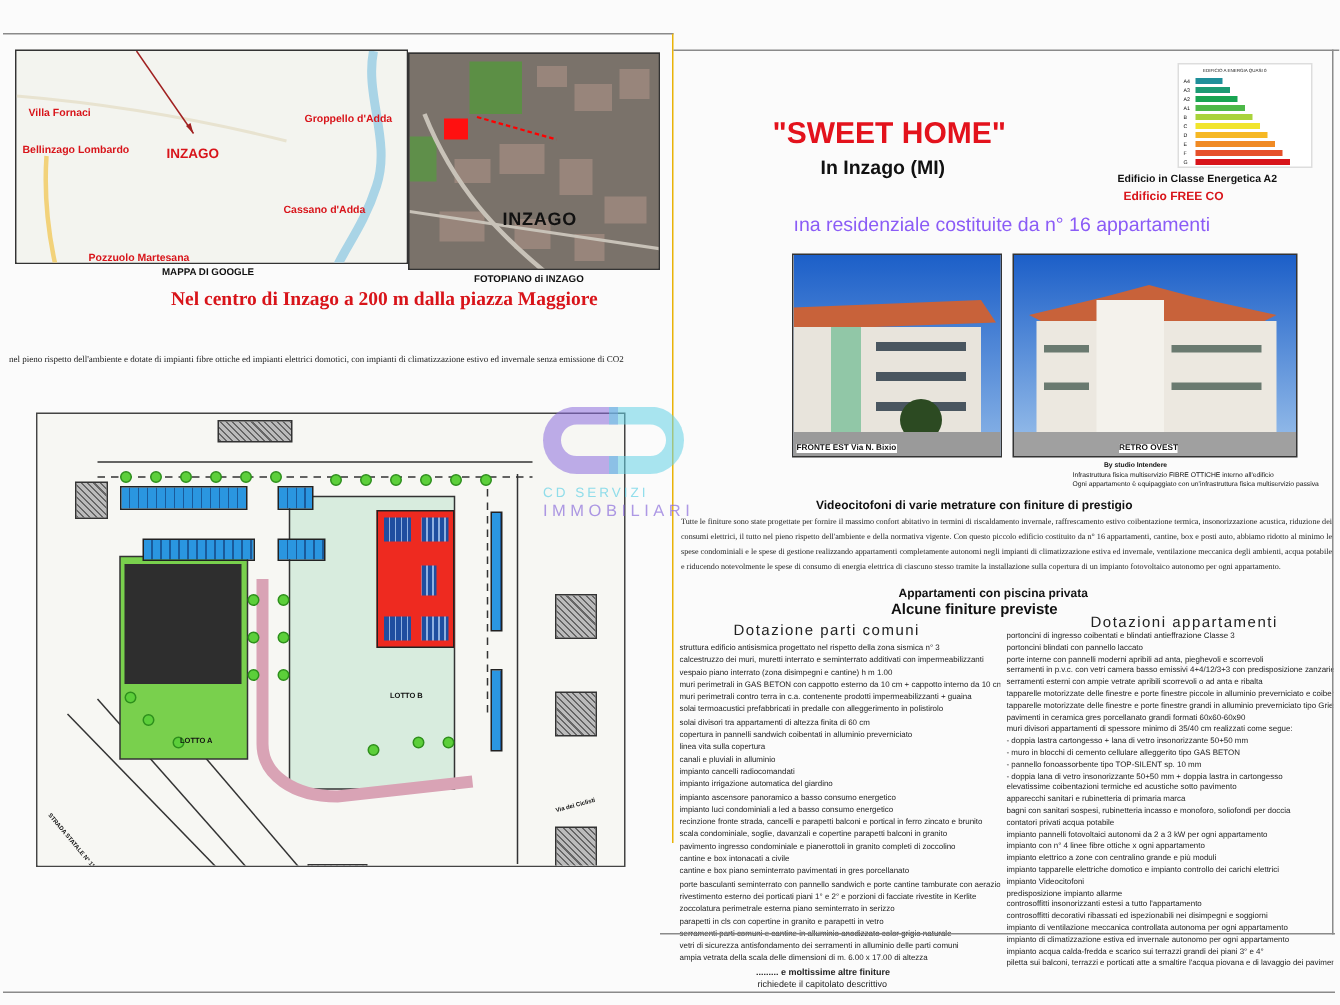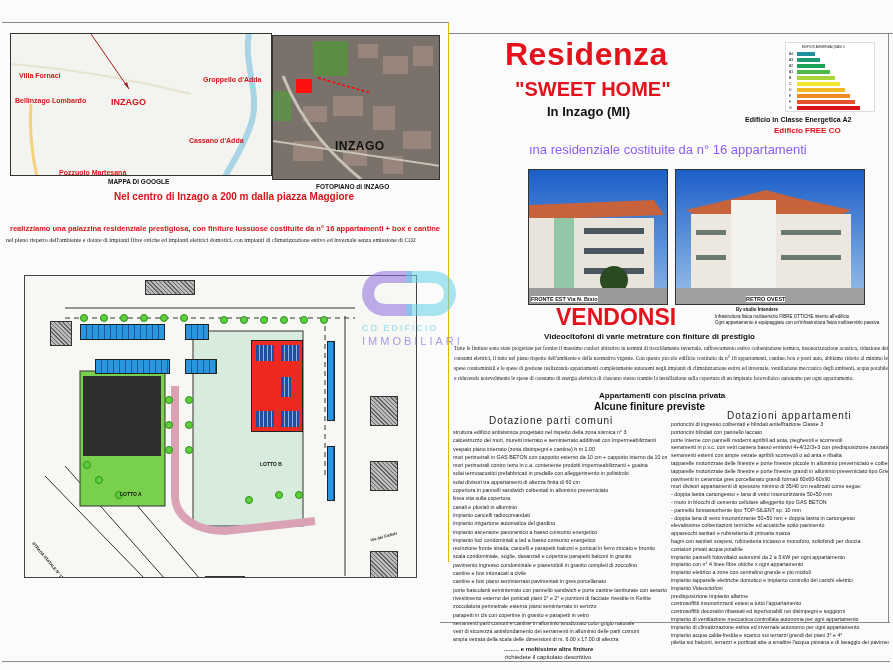--- a/index.html
+++ b/index.html
@@ -6,21 +6,21 @@
   html, body { width: 893px; height: 670px; overflow: hidden; background: #fbfbfb; }
   body { position: relative; font-family: "Liberation Sans", sans-serif; color: #111; }
   .abs { position: absolute; }
 
   
   #left-panel { left: 2px; top: 22px; width: 447px; height: 540px; border-right: 1px solid #eab308; border-top: 1px solid #8a8a8a; }
   #map-box { left: 8px; top: 10px; width: 262px; height: 143px; border: 1px solid #333; background: #f2f3ee; overflow: hidden; }
   #photo-box { left: 270px; top: 12px; width: 168px; height: 145px; border: 1px solid #333; background: #6f6a64; overflow: hidden; }
   .map-label { position: absolute; font-size: 7px; font-weight: bold; color: #d8141a; white-space: nowrap; }
   .caption { position: absolute; font-size: 6.5px; font-weight: bold; color: #111; white-space: nowrap; }
-  .red-sub { position: absolute; font-size: 10px; font-weight: bold; color: #d8141a; white-space: nowrap; }
+  .red-sub { position: absolute; font-size: 13px; font-weight: bold; color: #d8141a; white-space: nowrap; font-family: Liberation Serif, serif; }
   .intro-red { position: absolute; left: 8px; top: 201px; font-size: 7.5px; font-weight: bold; color: #d8141a; white-space: nowrap; }
   .intro-black { position: absolute; left: 4px; top: 214px; font-size: 6px; color: #222; white-space: nowrap; font-family: "Liberation Serif", serif; }
 
   #plan-box { left: 22px; top: 252px; width: 393px; height: 303px; border: 1px solid #444; background: #f6f6f2; overflow: hidden; }
 
   
   #right-panel { left: 449px; top: 33px; width: 444px; height: 523px; border-top: 1px solid #8a8a8a; }
   .title-residenza { position: absolute; left: 56px; top: 2px; font-size: 32px; font-weight: bold; color: #e3121c; letter-spacing: 0.5px; }
   .title-sweet { position: absolute; left: 66px; top: 44px; font-size: 20px; font-weight: bold; color: #e3121c; }
   .title-loc { position: absolute; left: 98px; top: 70px; font-size: 13px; font-weight: bold; color: #111; }
@@ -98,21 +98,20 @@
       <path d="M0 105 L 168 130" stroke="#c8c2b8" stroke-width="2"></path>
       <line x1="45" y1="42" x2="98" y2="57" stroke="#ff0000" stroke-width="1.5" stroke-dasharray="3,2"></line>
       <rect x="23" y="43" width="16" height="14" fill="#ff1010"></rect>
     </svg>
     <span class="abs" style="left:62px;top:103px;font-size:12px;font-weight:bold;color:#111;letter-spacing:0.5px;">INZAGO</span>
   </div>
   <span class="caption" style="left:314px;top:160px;">FOTOPIANO di INZAGO</span>
 
   <span class="red-sub" style="left:112px;top:168px;">Nel centro di Inzago a 200 m dalla piazza Maggiore</span>
 
-  <span class="intro-red">realizziamo una palazzina residenziale prestigiosa, con finiture lussuose costituite da n° 16 appartamenti + box e cantine</span>
   <span class="intro-black">nel pieno rispetto dell'ambiente e dotate di impianti fibre ottiche ed impianti elettrici domotici, con impianti di climatizzazione estivo ed invernale senza emissione di CO2</span>
 
   <div id="plan-box" class="abs">
     <svg width="393" height="303" style="position:absolute;left:0;top:0">
       <rect width="393" height="303" fill="#f7f7f3"></rect>
 
       <line x1="40" y1="32" x2="330" y2="32" stroke="#333" stroke-width="1"></line>
       <line x1="40" y1="42" x2="330" y2="42" stroke="#333" stroke-width="1" stroke-dasharray="5,4"></line>
       <line x1="300" y1="50" x2="300" y2="200" stroke="#333" stroke-width="1" stroke-dasharray="5,4"></line>
       <line x1="320" y1="40" x2="320" y2="300" stroke="#333" stroke-width="1"></line>
@@ -175,26 +174,25 @@
     <span class="abs" style="left:95px;top:215px;font-size:5px;font-weight:bold;">LOTTO A</span>
     <span class="abs" style="left:235px;top:185px;font-size:5px;font-weight:bold;">LOTTO B</span>
     <span class="abs" style="left:10px;top:265px;font-size:4px;font-weight:bold;transform:rotate(50deg);transform-origin:left top;white-space:nowrap;">STRADA STATALE N° 11</span>
     <span class="abs" style="left:345px;top:258px;font-size:4px;font-weight:bold;transform:rotate(-15deg);white-space:nowrap;">Via dei Ciclisti</span>
   </div>
 </div>
 
 <div id="watermark" class="abs">
   <div class="wm-c"></div>
   <div class="wm-d"></div>
-  <span class="wm-t1">CD EDIFICIO</span>
+  <span class="wm-t1">CD SERVIZI</span>
   <span class="wm-t2">IMMOBILIARI</span>
 </div>
 
 <div id="right-panel" class="abs">
-  <span class="title-residenza">Residenza</span>
   <span class="title-sweet">"SWEET HOME"</span>
   <span class="title-loc">In Inzago (MI)</span>
 
   <div id="energy-box" class="abs">
     <span class="abs" style="left:16px;top:2px;font-size:3px;">EDIFICIO A ENERGIA QUASI 0</span>
     <div class="abs" style="left:3px;top:8px;">
       <div style="display:flex;align-items:center;height:6px;">
           <span style="font-size:3.5px;width:8px;">A4</span>
           <div style="width:18px;height:4px;background:#1f8f9a;"></div>
         </div>
@@ -230,21 +228,21 @@
           <span style="font-size:3.5px;width:8px;">F</span>
           <div style="width:58px;height:4px;background:#e6502a;"></div>
         </div>
       <div style="display:flex;align-items:center;height:6px;">
           <span style="font-size:3.5px;width:8px;">G</span>
           <div style="width:63px;height:4px;background:#d8141a;"></div>
         </div>
     </div>
   </div>
   <span class="energy-class" style="left:296px;top:82px;color:#111;">Edificio in Classe Energetica A2</span>
-  <span class="energy-class" style="left:325px;top:92px;color:#d8141a;font-size:8px;">Edificio FREE CO</span>
+  <span class="energy-class" style="left:300px;top:92px;color:#d8141a;font-size:8px;">Edificio FREE CO</span>
 
   <span class="subtitle">ına residenziale costituite da n° 16 appartamenti</span>
 
   <div id="photo-front" class="abs">
     <svg width="140" height="136" style="position:absolute;left:0;top:0">
       <defs>
           <linearGradient id="sky1" x1="0" y1="0" x2="0" y2="1">
             <stop offset="0" stop-color="#1c5fc8"></stop>
             <stop offset="1" stop-color="#8fb8e8"></stop>
           </linearGradient>
@@ -279,21 +277,20 @@
           <rect x="20" y="60" width="30" height="5"></rect>
           <rect x="105" y="60" width="60" height="5"></rect>
           <rect x="20" y="85" width="30" height="5"></rect>
           <rect x="105" y="85" width="60" height="5"></rect>
         </g>
       <rect x="0" y="118" width="190" height="18" fill="#a0a0a0"></rect>
     </svg>
     <span class="photo-cap" style="left:70px;">RETRO OVEST</span>
   </div>
 
-  <span class="vendonsi">VENDONSI</span>
   <span class="studio">By studio Intendere</span>
   <div class="infra">
     <div>Infrastruttura fisica multiservizio FIBRE OTTICHE interno all'edificio</div>
     <div>Ogni appartamento è equipaggiato con un'infrastruttura fisica multiservizio passiva</div>
   </div>
 
   <span class="h-app" style="left:95px;top:298px;">Videocitofoni di varie metrature con finiture di prestigio</span>
   <p class="para" style="top:309px;">Tutte le finiture sono state progettate per fornire il massimo confort abitativo in termini di riscaldamento invernale, raffrescamento estivo coibentazione termica, insonorizzazione acustica, riduzione dei consumi elettrici, il tutto nel pieno rispetto dell'ambiente e della normativa vigente. Con questo piccolo edificio costituito da n° 16 appartamenti, cantine, box e posti auto, abbiamo ridotto al minimo le spese condominiali e le spese di gestione realizzando appartamenti completamente autonomi negli impianti di climatizzazione estiva ed invernale, ventilazione meccanica degli ambienti, acqua potabile e riducendo notevolmente le spese di consumo di energia elettrica di ciascuno stesso tramite la installazione sulla copertura di un impianto fotovoltaico autonomo per ogni appartamento.</p>
   <span class="h-app" style="left:150px;top:357px;">Appartamenti con piscina privata</span>
   <span class="h-app" style="left:145px;top:367px;font-size:10px;">Alcune finiture previste</span>

